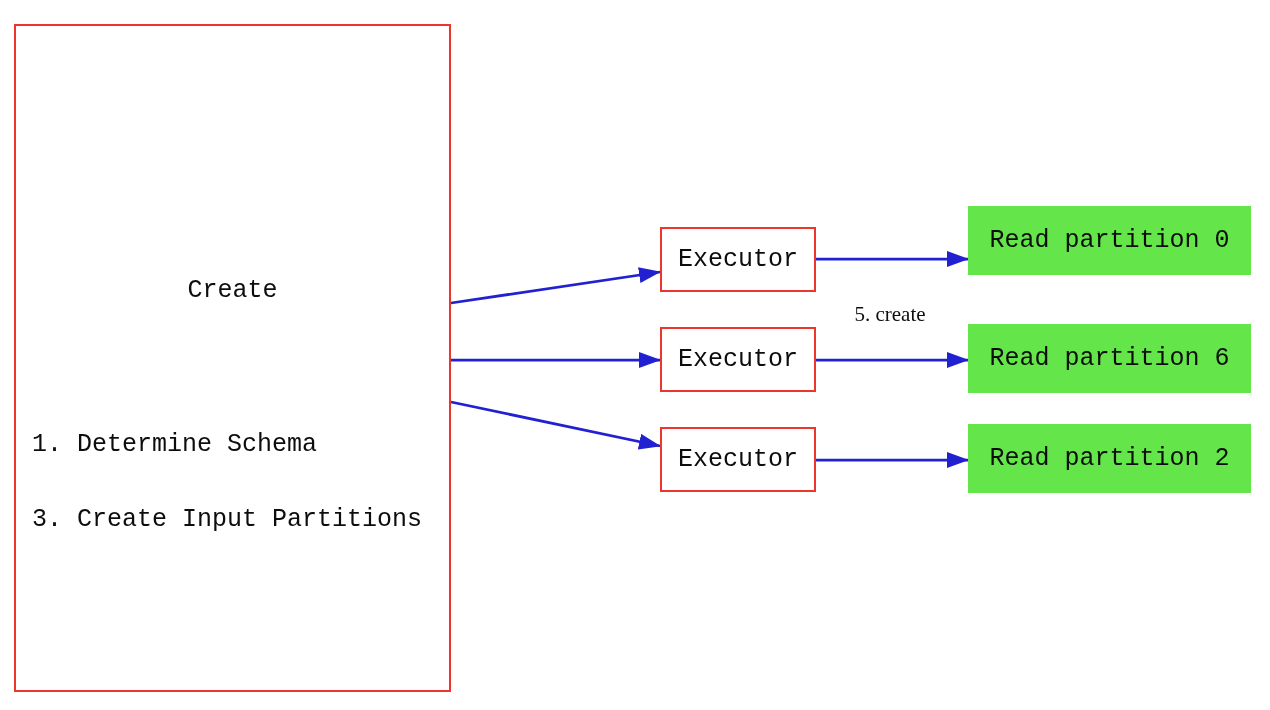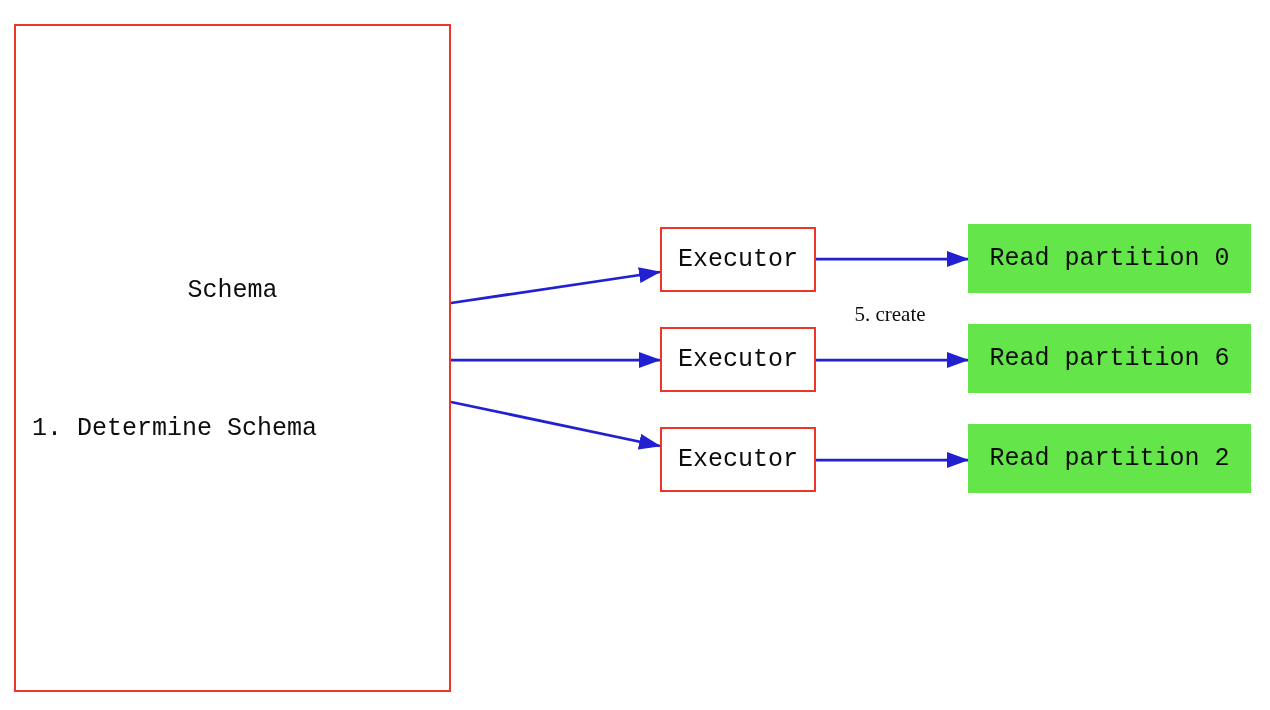--- a/index.html
+++ b/index.html
@@ -38,21 +38,21 @@
   }
   .driver-title {
     position: absolute;
     left: 0; right: 0; top: 252px;
     text-align: center;
     font-size: 25px;
     line-height: 25px;
   }
   .driver-steps {
     position: absolute;
-    left: 16px; top: 340px;
+    left: 16px; top: 356px;
     font-size: 25px;
     line-height: 25px;
     white-space: pre;
   }
 
   .node {
     position: absolute;
     display: flex;
     align-items: center;
     justify-content: center;
@@ -67,21 +67,21 @@
   }
   .exec-0 { top: 227px; }
   .exec-1 { top: 327px; }
   .exec-2 { top: 427px; }
 
   .partition-box {
     left: 968px;
     width: 283px; height: 69px;
     background: var(--partition-green);
   }
-  .part-0 { top: 224px; }
+  .part-0 { top: 206px; }
   .part-1 { top: 324px; }
   .part-2 { top: 424px; }
 
   .annotation {
     position: absolute;
     text-align: center;
     font-family: "Liberation Serif", "DejaVu Serif", serif;
     font-size: 21px;
     line-height: 25px;
     color: var(--text-black);
@@ -102,23 +102,24 @@
     </defs>
     <line class="arrow-line" x1="451" y1="303" x2="660" y2="272" marker-end="url(#ah)"></line>
     <line class="arrow-line" x1="451" y1="360" x2="660" y2="360" marker-end="url(#ah)"></line>
     <line class="arrow-line" x1="451" y1="402" x2="660" y2="446" marker-end="url(#ah)"></line>
     <line class="arrow-line" x1="816" y1="259" x2="968" y2="259" marker-end="url(#ah)"></line>
     <line class="arrow-line" x1="816" y1="360" x2="968" y2="360" marker-end="url(#ah)"></line>
     <line class="arrow-line" x1="816" y1="460" x2="968" y2="460" marker-end="url(#ah)"></line>
   </svg>
 
   <div class="driver-box">
-    <div class="driver-title">Schema</div>
+    <div class="driver-title">Create</div>
     <div class="driver-steps">
       <div>1. Determine Schema</div>
+      <div>3. Create Input Partitions</div>
     </div>
   </div>
 
   <div class="node executor-box exec-0">
     <span>Executor</span>
   </div>
   <div class="node executor-box exec-1">
     <span>Executor</span>
   </div>
   <div class="node executor-box exec-2">

